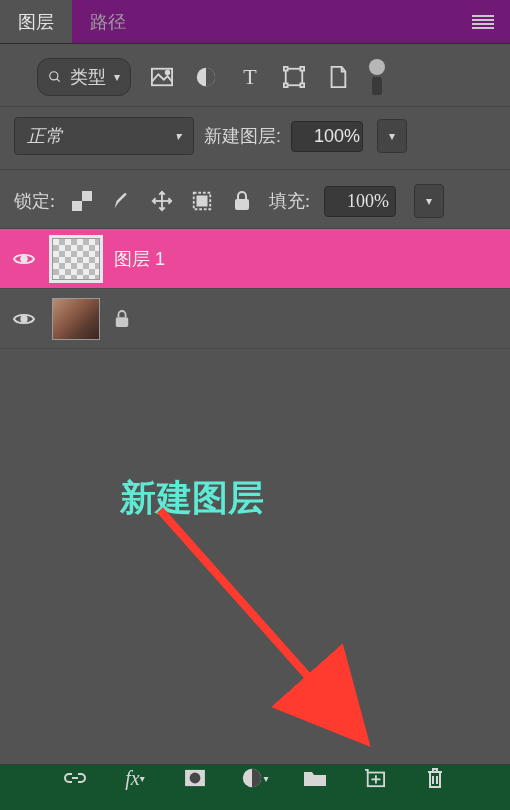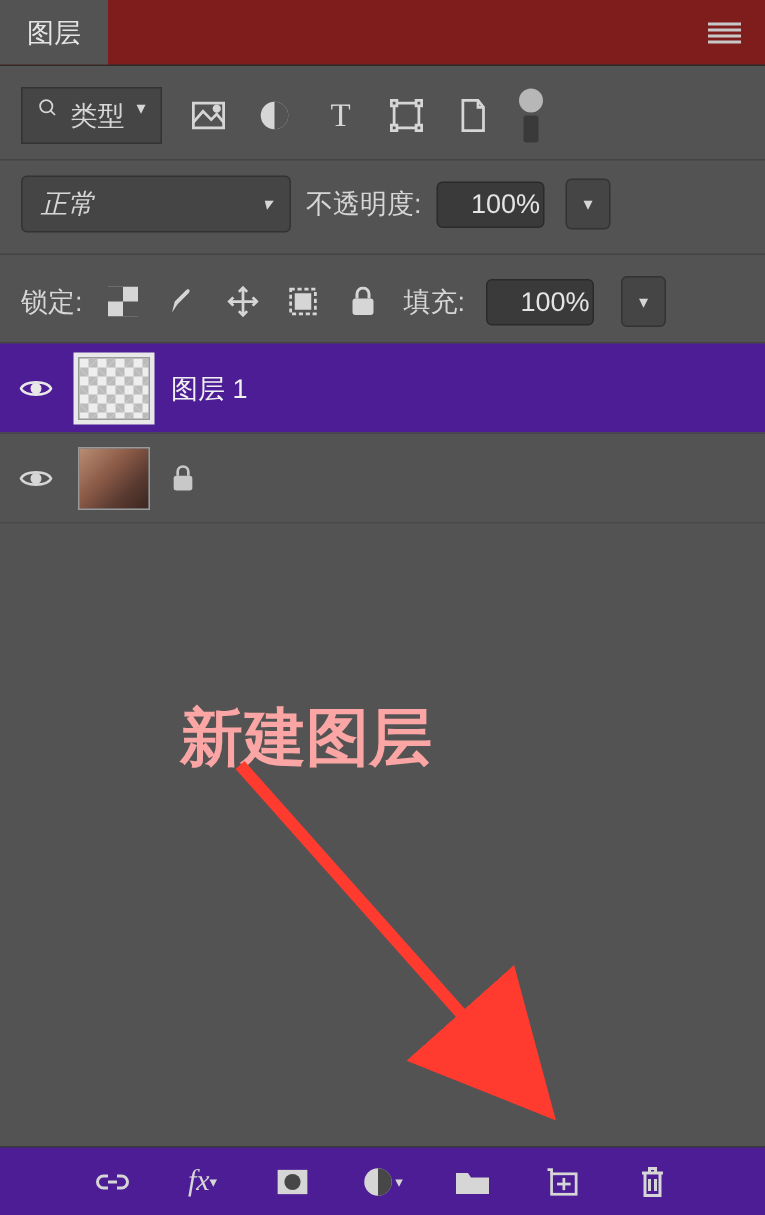--- a/index.html
+++ b/index.html
@@ -9,21 +9,21 @@
     background: #535353;
     font-family: "Microsoft YaHei", Arial, sans-serif;
     color: #d6d6d6;
     font-size: 18px;
     overflow: hidden;
     position: relative;
   }
   .tab-bar {
     display: flex;
     align-items: center;
-    background: #7f1d1d;
+    background: #701a75;
     height: 44px;
     border-bottom: 1px solid #2b2b2b;
   }
   .tab {
     padding: 10px 18px;
     color: #9c9c9c;
     cursor: pointer;
     height: 100%;
     display: flex;
     align-items: center;
@@ -52,27 +52,28 @@
     padding: 10px 14px;
     gap: 10px;
   }
 
   .filter-row {
     padding: 14px 14px 6px 14px;
     gap: 18px;
   }
   .filter-select {
     display: flex;
-    align-items: flex-start;
+    align-items: center;
     background: #454545;
     border: 1px solid #333;
-    border-radius: 0;
+    border-radius: 12px;
     padding: 6px 10px;
     gap: 8px;
     color: #d6d6d6;
+    margin-left: 23px;
   }
   .icon-btn {
     color: #d6d6d6;
     display: inline-flex;
     align-items: center;
     justify-content: center;
     width: 26px;
     height: 26px;
   }
   .toggle {
@@ -117,34 +118,35 @@
     border-radius: 4px;
     padding: 4px 22px;
     color: #e4e4e4;
     width: 72px;
     text-align: right;
   }
 
   .lock-row {
     padding: 10px 14px;
     gap: 14px;
+    font-family: Liberation Serif, serif;
   }
 
   .layers {
     border-top: 1px solid #444;
   }
   .layer {
     display: flex;
     align-items: center;
     height: 60px;
     border-bottom: 1px solid #4a4a4a;
     padding: 0 10px;
     gap: 14px;
   }
-  .layer.selected { background: #4c1d95; color: #f0f0f0; }
+  .layer.selected { background: #ec4899; color: #f0f0f0; }
   .eye {
     width: 28px;
     display: flex;
     justify-content: center;
   }
   .thumb {
     width: 48px;
     height: 42px;
     border: 1px solid #999;
     position: relative;
@@ -163,58 +165,59 @@
   }
   .portrait {
     background: linear-gradient(135deg,#b88d74 0%, #8c5b47 40%, #5b3b31 70%, #3a2620 100%);
   }
   .layer-name { flex: 1; }
   .lock-indicator { width: 30px; text-align: center; color: #c8c8c8; }
 
   .annotation {
     position: absolute;
     left: 120px;
-    top: 464px;
-    color: #fca5a5;
-    font-size: 42px;
+    top: 474px;
+    color: #5eead4;
+    font-size: 36px;
     font-weight: 700;
     pointer-events: none;
   }
   .arrow-svg {
     position: absolute;
     left: 150px;
     top: 500px;
     pointer-events: none;
   }
 
   .footer {
     position: absolute;
     bottom: 0;
     left: 0;
     right: 0;
     height: 46px;
-    background: #4c1d95;
+    background: #14532d;
     border-top: 1px solid #3a3a3a;
     display: flex;
-    align-items: center;
+    align-items: flex-start;
     justify-content: center;
     gap: 30px;
     color: #d6d6d6;
   }
   .footer .icon-btn { width: 30px; }
 
   .chev { font-size: 12px; }
 
   svg { display: block; }
 </style>
 </head>
 <body>
 
 <div class="tab-bar">
   <div class="tab active">图层</div>
+  <div class="tab">路径</div>
   <div class="spacer"></div>
   <div class="hamburger">
     <div class="hamburger-lines">
       <div></div>
         <div></div>
         <div></div>
         <div></div>
     </div>
   </div>
 </div>
@@ -267,21 +270,21 @@
   </div>
 </div>
 
 <div class="divider"></div>
 
 <div class="row blend-row">
   <div class="select-box">
     <span>正常</span>
     <span class="chev">▾</span>
   </div>
-  <span>不透明度:</span>
+  <span>新建图层:</span>
   <span class="num-field">100%</span>
   <div class="dropdown-btn">
     <span class="chev">▾</span>
   </div>
 </div>
 
 <div class="divider"></div>
 
 <div class="row lock-row">
   <span>锁定:</span>

